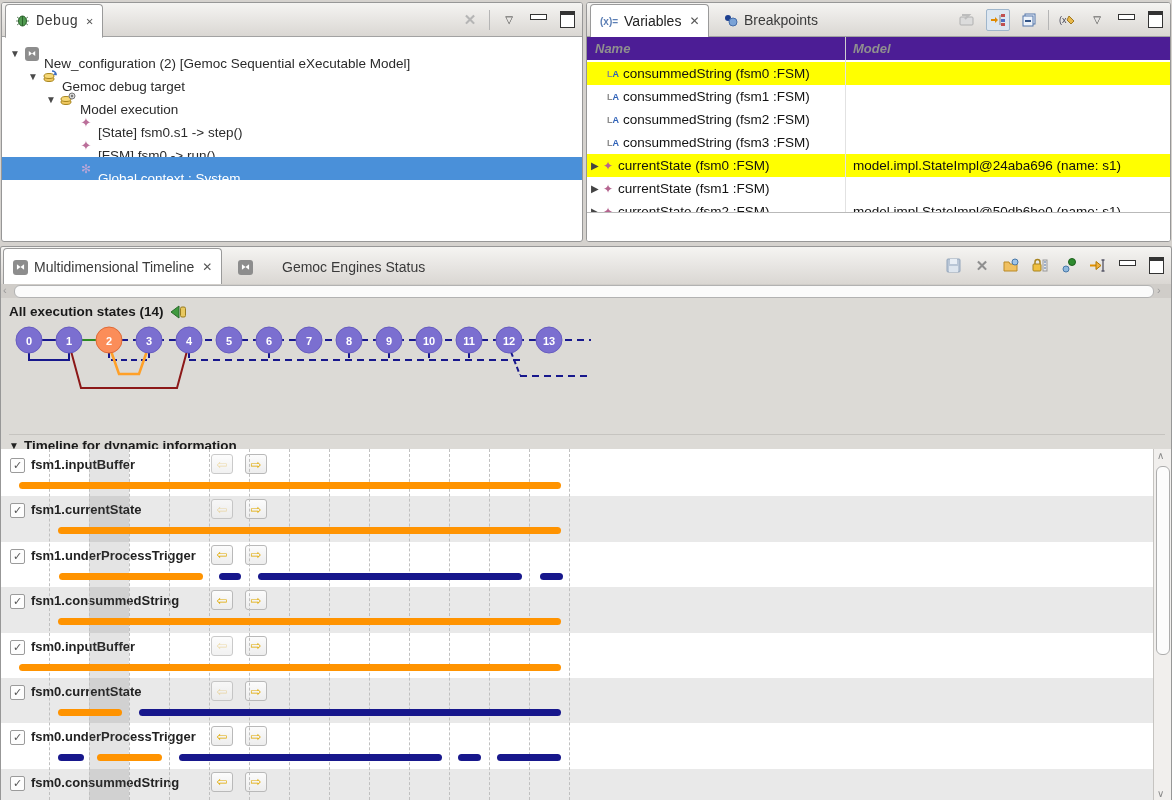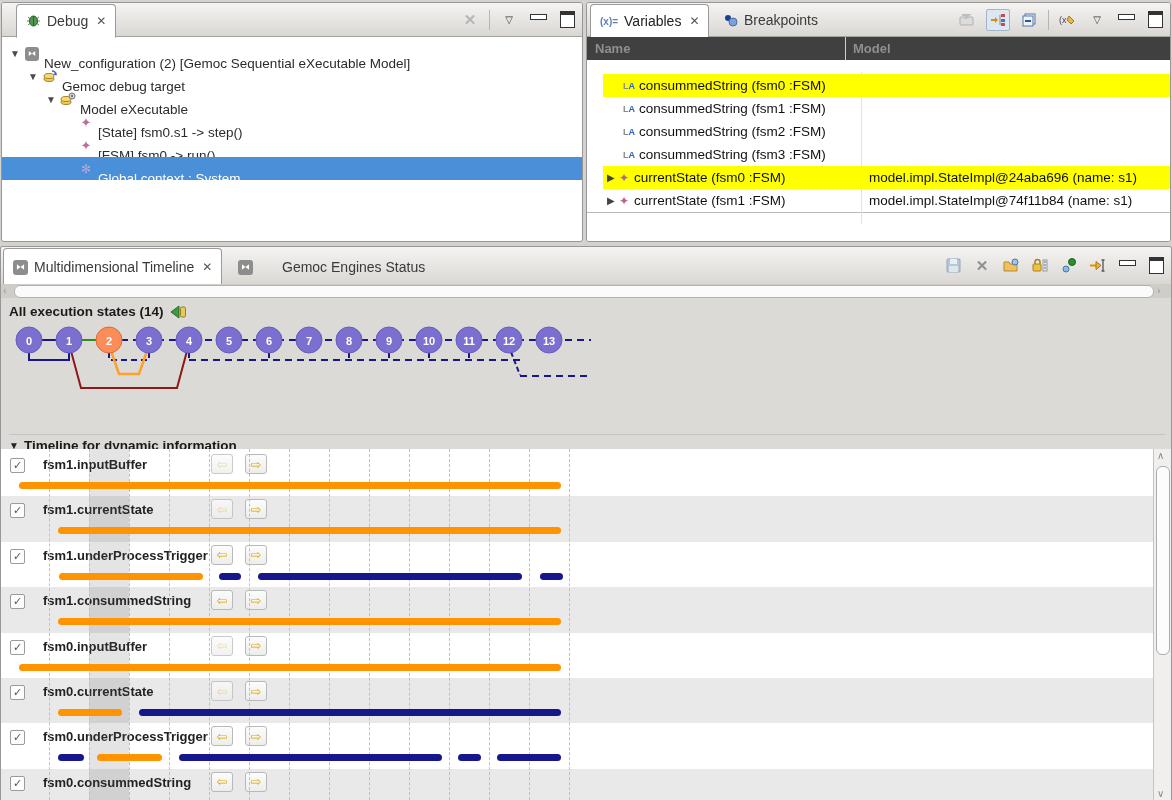--- a/index.html
+++ b/index.html
@@ -27,21 +27,21 @@
   
   .trow{position:absolute;left:0;right:0;height:23px;font-size:13.5px;color:#2b2b2b;
         display:flex;align-items:center;}
   .trow.sel{background:#4a90d9;color:#fff;}
   .texp{position:absolute;font-size:10px;color:#4a4a4a;}
   .ticon{position:absolute;width:16px;height:16px;display:flex;align-items:center;
          justify-content:center;}
   .tlabel{position:absolute;white-space:nowrap;margin-top:20px;}
   
   .vhead{position:absolute;top:34px;left:0;right:0;height:23px;font-size:13px;
-         font-weight:bold;color:#8f8f8f;background:#404040;}
+         font-weight:bold;color:#8f8f8f;background:#4c1d95;font-style:italic;}
   .vrow{position:absolute;left:0;right:0;height:23px;font-size:13.5px;color:#111;}
   .vrow.hl{background:#ffff00;}
   .vname{position:absolute;left:0;width:258px;height:23px;display:flex;
          align-items:center;white-space:nowrap;overflow:hidden;}
   .vval{position:absolute;left:266px;right:0;height:23px;display:flex;
         align-items:center;white-space:nowrap;overflow:hidden;}
   .attr-icon{font-size:9px;font-weight:bold;letter-spacing:0;margin-right:4px;}
   .attr-icon .l{color:#8a8a8a;}.attr-icon .a{color:#2f62b8;}
   .diamond{color:#b5648f;font-size:12px;margin-right:5px;}
   .vexp{font-size:10px;color:#444;width:12px;}
@@ -52,42 +52,42 @@
   .chev{position:absolute;font-size:11px;color:#9a9a9a;top:0px;}
   .statesec{position:absolute;left:0;top:51px;right:0;height:151px;background:#dcdad6;}
   .bold13{font-weight:bold;font-size:13.5px;color:#1a1a1a;}
   .timeline-rows{position:absolute;left:0;top:202px;right:0;bottom:0;background:#fff;}
   .trk{position:absolute;left:0;right:17px;height:45.4px;}
   .trk.alt{background:#e9e9e9;}
   .cb{position:absolute;left:9px;top:7px;width:13px;height:13px;background:#fdfdfd;
       border:1px solid #9b9b9b;border-radius:2px;font-size:11px;line-height:12px;
       text-align:center;color:#555;}
   .trklabel{position:absolute;left:30px;top:6px;font-size:13px;font-weight:bold;color:#222;
-            white-space:nowrap;margin-left:12px;}
+            white-space:nowrap;}
   .navbtn{position:absolute;top:3px;width:20px;height:18px;border:1px solid #b9b9b9;
           border-radius:3px;background:linear-gradient(#fcfcfc,#ededed);
           display:flex;align-items:center;justify-content:center;font-size:13px;color:#e0a900;}
   .navbtn.dis{color:#e8cf8e;opacity:.75;}
   .bar{position:absolute;height:7px;border-radius:3.5px;top:31px;}
   .gline{position:absolute;top:0;bottom:0;width:0;border-left:1px dashed #c0c0c0;}
   .gband{position:absolute;top:0;bottom:0;left:88px;width:40px;background:rgba(90,90,90,.16);}
   .vscroll{position:absolute;right:0;top:0;bottom:0;width:17px;background:#f1efed;
            border-left:1px solid #c6c4c1;}
   .vthumb{position:absolute;left:2px;top:17px;width:12px;height:187px;background:#fcfcfc;
           border:1px solid #adadad;border-radius:6px;}
   .gemoc-ic{width:15px;height:15px;border-radius:3px;background:#8d8d8d;
             display:inline-flex;align-items:center;justify-content:center;flex:none;}
   svg{display:block;}
 </style>
 </head>
 <body>
 
 <div class="panel" id="debug-panel" style="left:1px;top:2px;width:582px;height:240px;">
   <div class="tabbar">
-    <div class="tab active" style="left:14px;">
+    <div class="tab active" style="left:3px;font-family:Liberation Mono, monospace;">
       <svg width="15" height="14" viewBox="0 0 15 14">
         <line x1="2" y1="3" x2="13" y2="11" stroke="#6d8b6d" stroke-width="1"></line>
         <line x1="2" y1="11" x2="13" y2="3" stroke="#6d8b6d" stroke-width="1"></line>
         <line x1="1" y1="7" x2="14" y2="7" stroke="#6d8b6d" stroke-width="1"></line>
         <ellipse cx="7.5" cy="7" rx="4" ry="5" fill="#4f9a4f" stroke="#2c632c"></ellipse>
         <line x1="7.5" y1="2" x2="7.5" y2="12" stroke="#2c632c" stroke-width="1"></line>
       </svg>
       <span>Debug</span>
       <span class="closex">✕</span>
     </div>
@@ -132,21 +132,21 @@
       <div class="trow" style="top: 51px;">
         <span class="texp" style="left:44px">▼</span>
         <span class="ticon" style="left:58px">
           <svg width="16" height="15" viewBox="0 0 16 15">
             <ellipse cx="6" cy="10" rx="5" ry="2.5" fill="#f0c860" stroke="#a8861e"></ellipse>
             <ellipse cx="6" cy="7" rx="5" ry="2.5" fill="#f6d878" stroke="#a8861e"></ellipse>
             <circle cx="12" cy="4" r="3" fill="#d8d8d8" stroke="#777"></circle>
             <circle cx="12" cy="4" r="1.2" fill="#777"></circle>
           </svg>
         </span>
-        <span class="tlabel" style="left:78px">Model eXecutable</span>
+        <span class="tlabel" style="left:78px">Model execution</span>
       </div>
       <div class="trow" style="top: 74px;">
         <span class="ticon" style="left:76px">
           <span style="color:#bb6f9a;font-size:13px;">✦</span>
         </span>
         <span class="tlabel" style="left:96px">[State] fsm0.s1 -&gt; step()</span>
       </div>
       <div class="trow" style="top: 97px;">
         <span class="ticon" style="left:76px">
           <span style="color:#bb6f9a;font-size:13px;">✦</span>
@@ -216,21 +216,21 @@
       <div class="tbtn">
           <div class="maxbtn"></div>
         </div>
     </div>
   </div>
   <div class="vhead">
     <span style="position:absolute;left:8px;top:4px;">Name</span>
     <span style="position:absolute;left:266px;top:4px;">Model</span>
     <div style="position:absolute;left:258px;top:0;bottom:0;width:1px;background:#cfcfcf;"></div>
   </div>
-  <div id="vars-rows" style="position:absolute;left:16px;top:57px;right:0;height:152px;overflow:hidden;margin-top:12px;">
+  <div id="vars-rows" style="position:absolute;left:0;top:57px;right:0;height:152px;overflow:hidden;">
     <div style="position:absolute;left:258px;top:0;bottom:0;width:1px;background:#e2e2e2;z-index:3;"></div>
   <div class="vrow hl" style="top: 2px;">
         <div class="vname" style="padding-left:20px">
           <span class="attr-icon"><span class="l">L</span><span class="a">A</span></span>
           <span>consummedString (fsm0 :FSM)</span>
         </div>
   <div class="vval"></div>
       </div>
       <div class="vrow" style="top: 25px;">
         <div class="vname" style="padding-left:20px">
@@ -260,21 +260,20 @@
           <span>currentState (fsm0 :FSM)</span>
         </div>
   <div class="vval">model.impl.StateImpl@24aba696 (name: s1)</div>
       </div>
       <div class="vrow" style="top: 117px;">
         <div class="vname" style="padding-left:4px">
           <span class="vexp">▶</span>
           <span class="diamond">✦</span>
           <span>currentState (fsm1 :FSM)</span>
         </div>
-  <div class="vval">model.impl.StateImpl@74f11b84 (name: s1)</div>
       </div>
       <div class="vrow" style="top: 140px;">
         <div class="vname" style="padding-left:4px">
           <span class="vexp">▶</span>
           <span class="diamond">✦</span>
           <span>currentState (fsm2 :FSM)</span>
         </div>
   <div class="vval">model.impl.StateImpl@50db6be0 (name: s1)</div>
       </div>
     </div>

